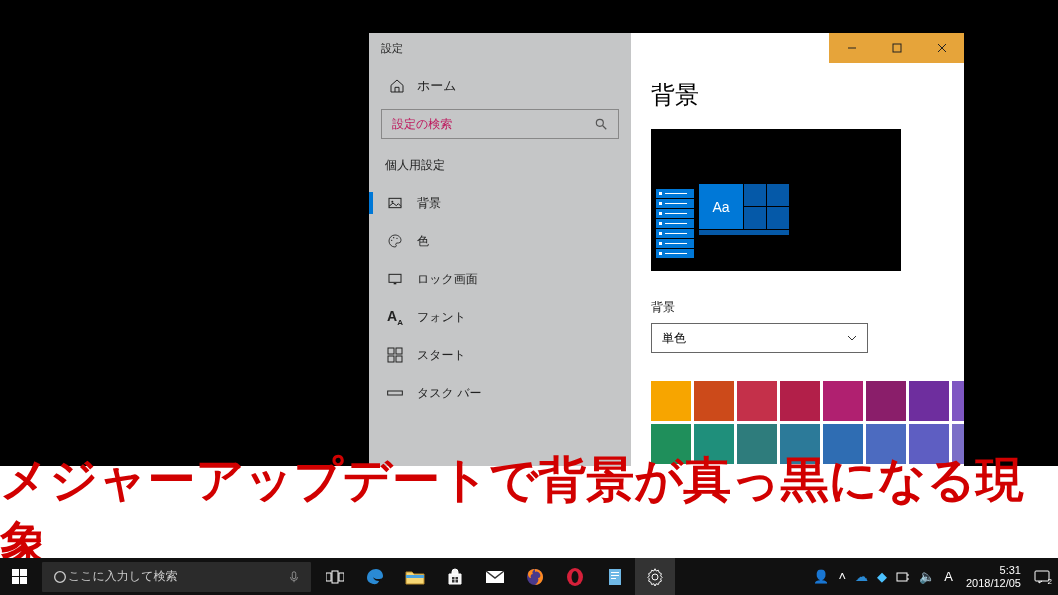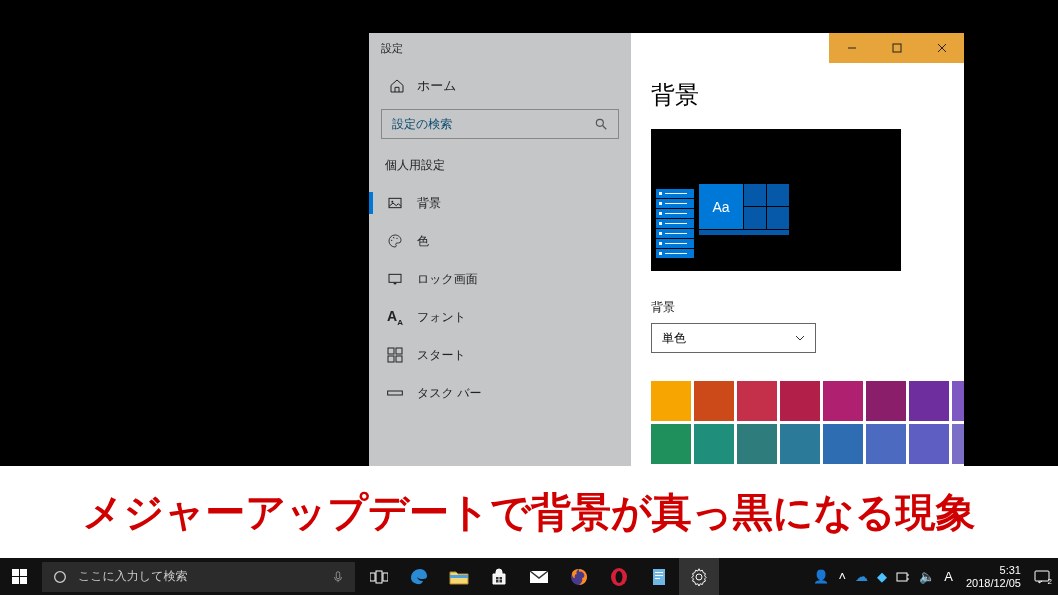--- a/index.html
+++ b/index.html
@@ -9,53 +9,53 @@
 
 .titlebar { position: absolute; top: 0; left: 0; right: 0; height: 30px; display: flex; align-items: center; z-index: 3; }
 .titlebar-title { font-size: 11px; color: #222; margin-left: 12px; }
 .titlebar-spacer { flex: 1; }
 .winbtn { width: 45px; height: 30px; display: flex; align-items: center; justify-content: center; font-size: 12px; color: #222; }
 .winbtn-group { display: flex; background: #e6a43a; }
 
 .sidebar { width: 262px; background: #c5c6c7; padding-top: 30px; position: relative; }
 .home-row { display: flex; align-items: center; gap: 12px; padding: 14px 16px 14px 20px; font-size: 13px; color: #222; }
 .home-row svg { width: 16px; height: 16px; }
-.search-box { margin: 0 12px 18px 12px; border: 1px solid #888; height: 30px; display: flex; align-items: center; padding: 0 10px; font-size: 12px; color: #0c4a6e; background: #c5c6c7; }
+.search-box { margin: 0 12px 18px 12px; border: 1px solid #888; height: 30px; display: flex; align-items: center; padding: 0 10px; font-size: 12px; color: #be185d; background: #c5c6c7; }
 .search-box span { flex: 1; }
 .category-header { font-size: 12px; font-weight: normal; color: #222; padding: 0 16px 10px 16px; }
 .nav-item { display: flex; align-items: center; gap: 14px; padding: 10px 18px; font-size: 12px; color: #222; position: relative; min-height: 38px; }
 .nav-item.active::before { content: ""; position: absolute; left: 0; top: 8px; bottom: 8px; width: 4px; background: #0078d7; }
 .nav-icon { width: 16px; height: 16px; display: flex; align-items: center; justify-content: center; }
 .nav-icon svg { width: 16px; height: 16px; }
 .nav-icon span { font-size: 14px; font-weight: bold; }
 
 .content { flex: 1; background: #fff; padding: 30px 22px 0 20px; overflow: hidden; position: relative; }
 .page-title { font-size: 24px; font-weight: 400; margin-top: 16px; margin-bottom: 18px; }
 .preview { width: 250px; height: 142px; background: #000; position: relative; margin-bottom: 28px; }
 .preview-sidebar { position: absolute; left: 5px; top: 60px; width: 40px; display:flex; flex-direction:column; }
 .preview-sidebar span { height: 9px; width: 38px; background: #0078d7; margin-bottom: 1px; display:flex; align-items:center; }
 .preview-sidebar span::before { content:""; width:3px; height:3px; background:#fff; margin:0 3px; }
 .preview-sidebar span i{ display:block; height:1px; background:#fff; width:22px;}
 .preview-tiles { position: absolute; left: 48px; top: 55px; display: grid; grid-template-columns: 44px 22px 22px; grid-template-rows: 22px 22px 22px; gap: 1px; }
 .ptile { background: #0559a8; }
 .p-aa { grid-column: 1; grid-row: 1 / span 2; background:#0078d7; display:flex; align-items:center; justify-content:center; color:#fff; font-size:14px; }
 .label-small { font-size: 12px; color: #222; margin-bottom: 7px; }
-.select { width: 165px; height: 30px; border: 1px solid #666; display: flex; align-items: center; padding: 0 10px; font-size: 12px; margin-bottom: 28px; }
+.select { width: 217px; height: 30px; border: 1px solid #666; display: flex; align-items: center; padding: 0 10px; font-size: 12px; margin-bottom: 28px; }
 .select span { flex: 1; }
 .swatch-grid { display: grid; grid-template-columns: repeat(8, 40px); grid-auto-rows: 40px; gap: 3px; }
 .swatch { width: 40px; height: 40px; position: relative; }
 .swatch.checked::after { content: "✓"; color: #fff; position: absolute; right: 4px; bottom: 1px; font-size: 14px; }
 
 .caption-banner { position: absolute; left: 0; top: 466px; width: 1058px; height: 92px; background: #fff; display: flex; align-items: center; justify-content: center; }
-.caption-banner span { color: #d10000; font-size: 40px; font-weight: bold; letter-spacing: 0px; }
+.caption-banner span { color: #d10000; font-size: 48px; font-weight: bold; letter-spacing: 0px; }
 
 .taskbar { position: absolute; left: 0; bottom: 0; width: 1058px; height: 37px; background: #111; display: flex; align-items: center; color: #fff; z-index:5; }
 .start-btn { width: 40px; height: 37px; display: flex; align-items: center; justify-content: center; }
 .start-btn svg { width: 16px; height: 16px; }
-.search-bar { height: 30px; background: #2b2b2b; border-radius: 1px; display: flex; align-items: center; padding: 0 10px; gap: 10px; font-size: 12px; color: #ccc; width: 313px; margin-left:2px;}
+.search-bar { height: 30px; background: #2b2b2b; border-radius: 1px; display: flex; align-items: center; padding: 0 10px; font-size: 12px; color: #ccc; width: 269px; margin-left:2px;}
 .tb-icons { display: flex; align-items: center; height: 37px; margin-left: 4px; }
 .tb-icon { width: 40px; height: 37px; display: flex; align-items: center; justify-content: center; position: relative; }
 .tb-icon.active { background: #333; }
 .tb-spacer { flex: 1; }
 .tray { display: flex; align-items: center; gap: 9px; padding-right: 8px; font-size: 11px; color: #fff; }
 .tray .clock { display: flex; flex-direction: column; align-items: flex-end; line-height: 1.15; font-size: 11px; padding:0 4px; }
 .tray-icon { font-size: 13px; }
 
 svg { display:block; }
 </style>

